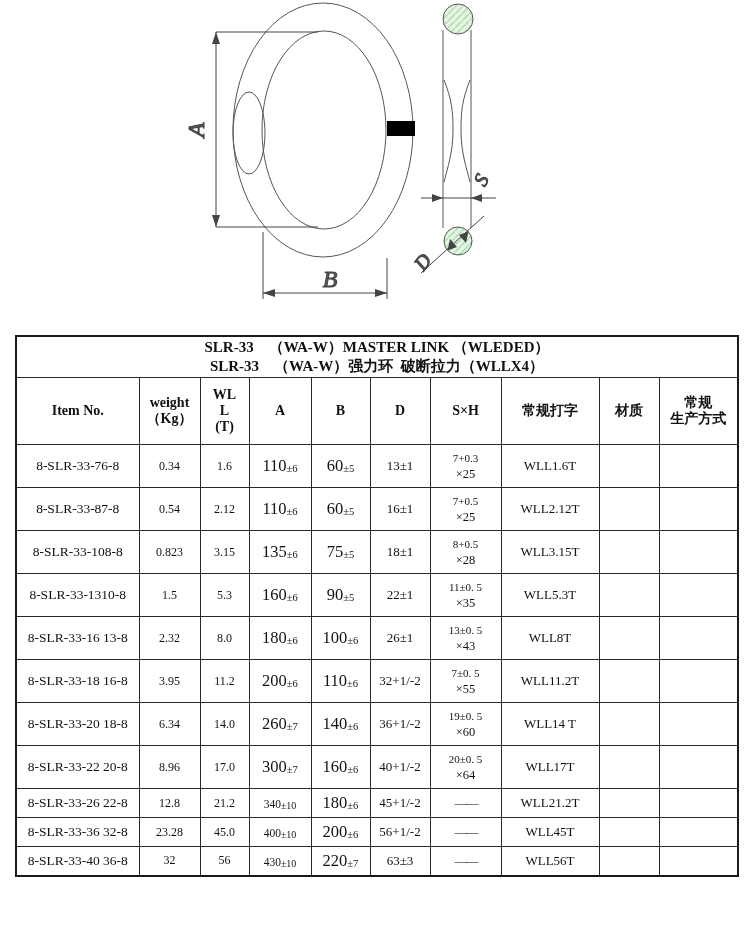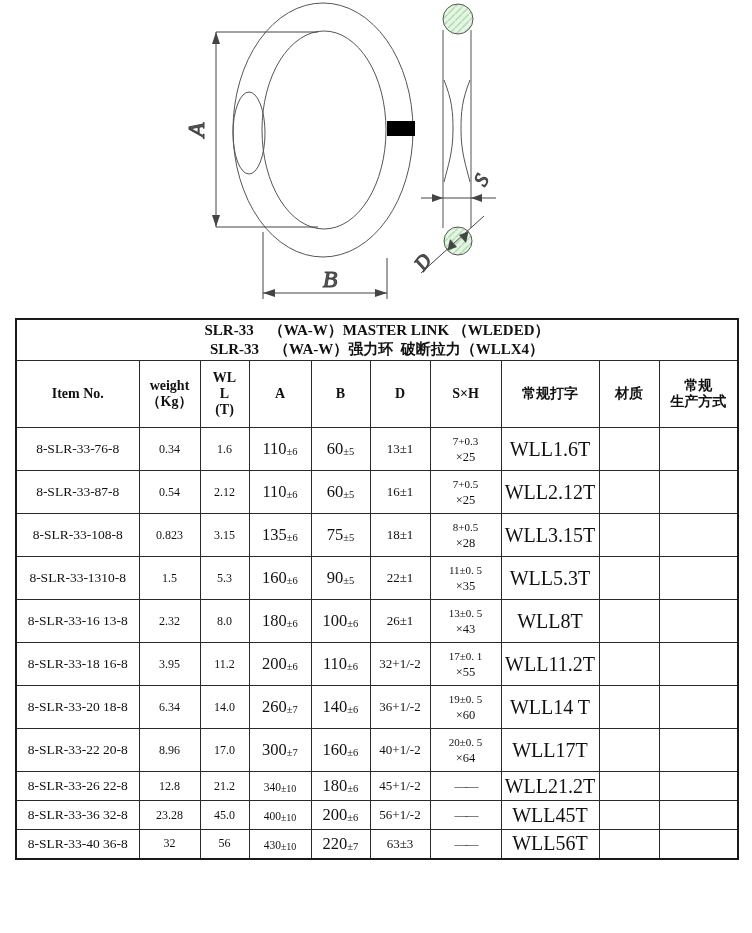--- a/index.html
+++ b/index.html
@@ -1,39 +1,39 @@
 <!DOCTYPE html>
 <html><head>
 <meta charset="utf-8">
 <style>
   html,body{margin:0;padding:0;background:#ffffff;}
   .page{position:relative;width:752px;height:933px;background:#ffffff;overflow:hidden;
         font-family:"Liberation Serif","DejaVu Serif",serif;color:#111;}
   .drawing{position:absolute;left:0;top:0;}
-  .spec-table-wrap{position:absolute;left:15px;top:318px;}
+  .spec-table-wrap{position:absolute;left:15px;top:335px;}
   table.spec{border-collapse:collapse;table-layout:fixed;width:722px;border:2px solid #1a1a1a;}
   table.spec td,table.spec th{border:1px solid #2a2a2a;padding:0;text-align:center;
         vertical-align:middle;overflow:hidden;}
   .title-cell{height:40px;}
   .title-line{font-weight:bold;font-size:15px;line-height:19px;white-space:pre;text-align:center;}
   th{height:66px;font-size:14px;font-weight:bold;}
   th .hline{line-height:16px;}
   tr.data-row{height:43px;}
   tr.data-row.compact{height:29px;}
   .c-item{text-align:left;padding-left:7px;font-size:13.5px;}
   .c-small{font-size:12px;}
   .c-ab .main{font-size:16.5px;}
   .tol{font-size:10.5px;vertical-align:-1px;}
   tr.compact .c-a .main{font-size:11.5px;}
   tr.compact .c-a .tol{font-size:10px;}
   .c-d{font-size:13px;}
   .sxh1{font-size:11px;line-height:15px;}
   .sxh2{font-size:12.5px;line-height:16px;}
   .dash{font-size:13px;letter-spacing:-2px;color:#333;}
-  .c-mark{text-align:left;padding-left:8px;font-size:20px;}
+  .c-mark{text-align:left;padding-left:8px;font-size:13px;}
   .dim-label{font-style:italic;fill:#555;}
 </style>
 </head>
 <body>
 
 <div class="page">
 
   <svg class="drawing" width="752" height="312" viewBox="0 0 752 312">
     <defs>
       <pattern id="hatch" patternUnits="userSpaceOnUse" width="7" height="7">
@@ -226,21 +226,21 @@
             <td class="c-empty"></td>
           </tr>
           <tr class="data-row">
             <td class="c-item">8-SLR-33-18 16-8</td>
             <td class="c-small">3.95</td>
             <td class="c-small">11.2</td>
             <td class="c-ab c-a"><span class="main">200</span><span class="tol">±6</span></td>
             <td class="c-ab c-b"><span class="main">110</span><span class="tol">±6</span></td>
             <td class="c-d">32+1/-2</td>
             <td class="c-sxh">
-              <div class="sxh1">17±0. 1</div>
+              <div class="sxh1">7±0. 5</div>
               <div class="sxh2">×55</div>
             </td>
             <td class="c-mark">WLL11.2T</td>
             <td class="c-empty"></td>
             <td class="c-empty"></td>
           </tr>
           <tr class="data-row">
             <td class="c-item">8-SLR-33-20 18-8</td>
             <td class="c-small">6.34</td>
             <td class="c-small">14.0</td>

